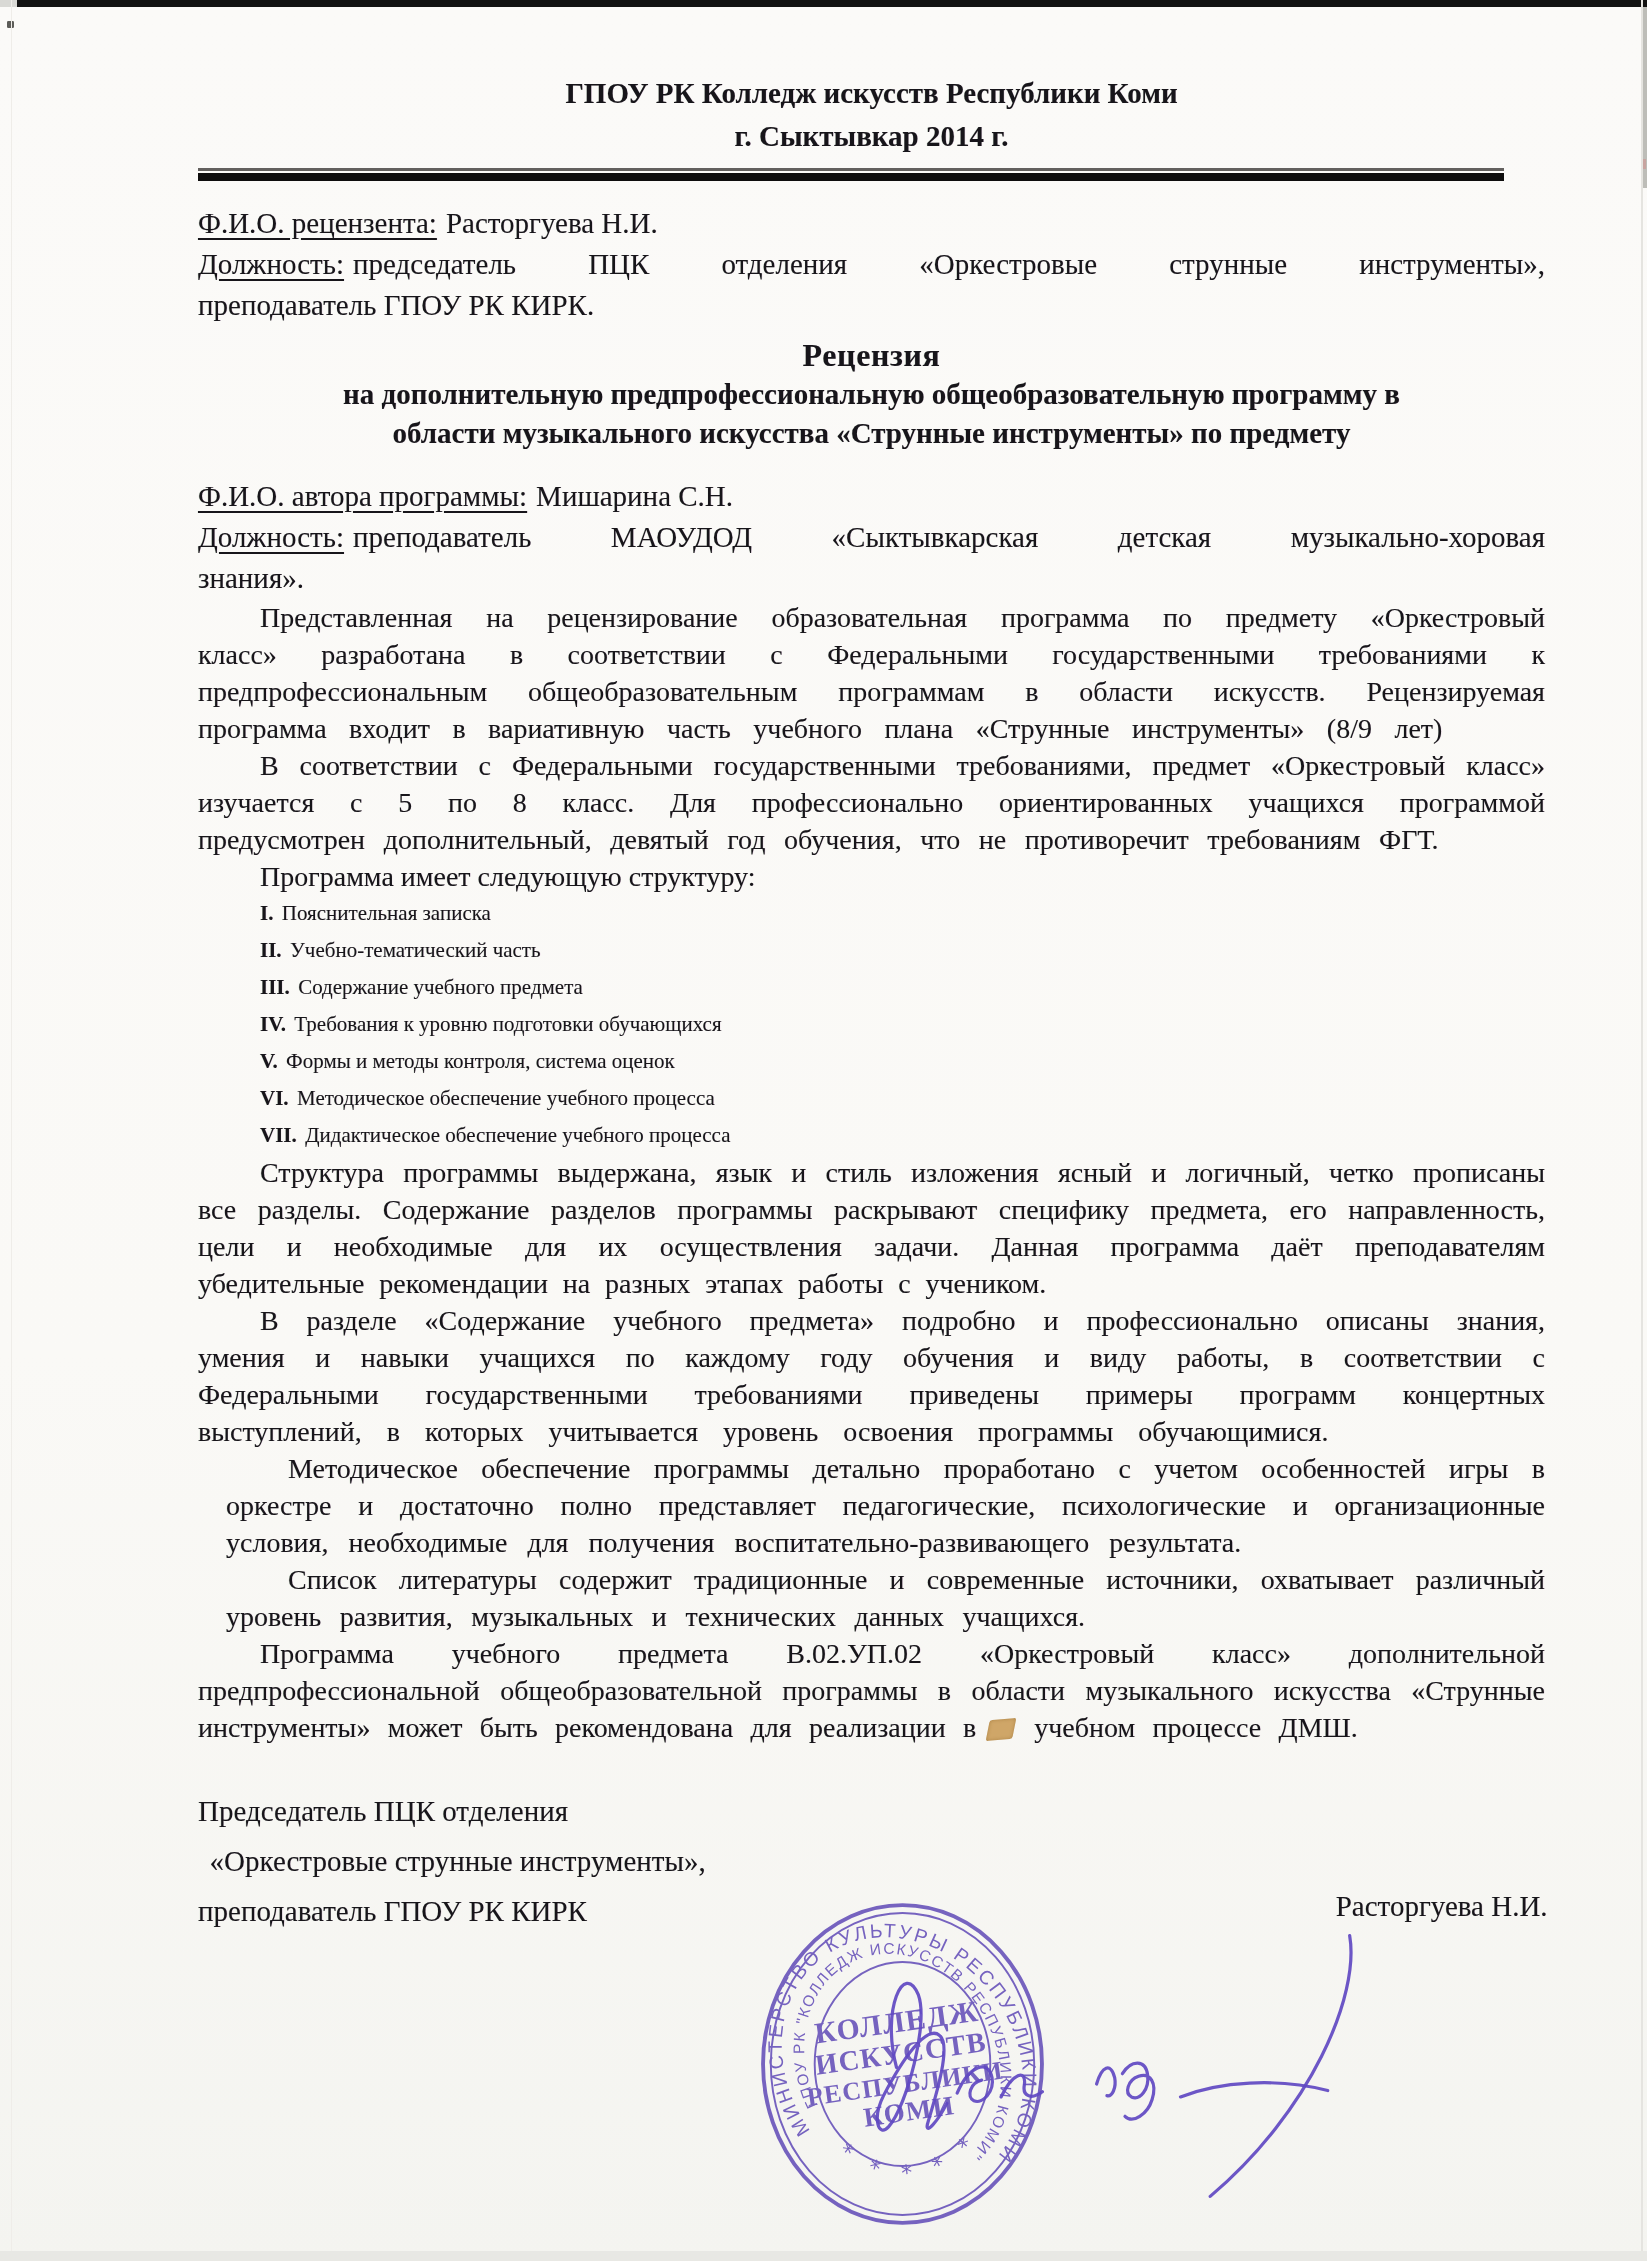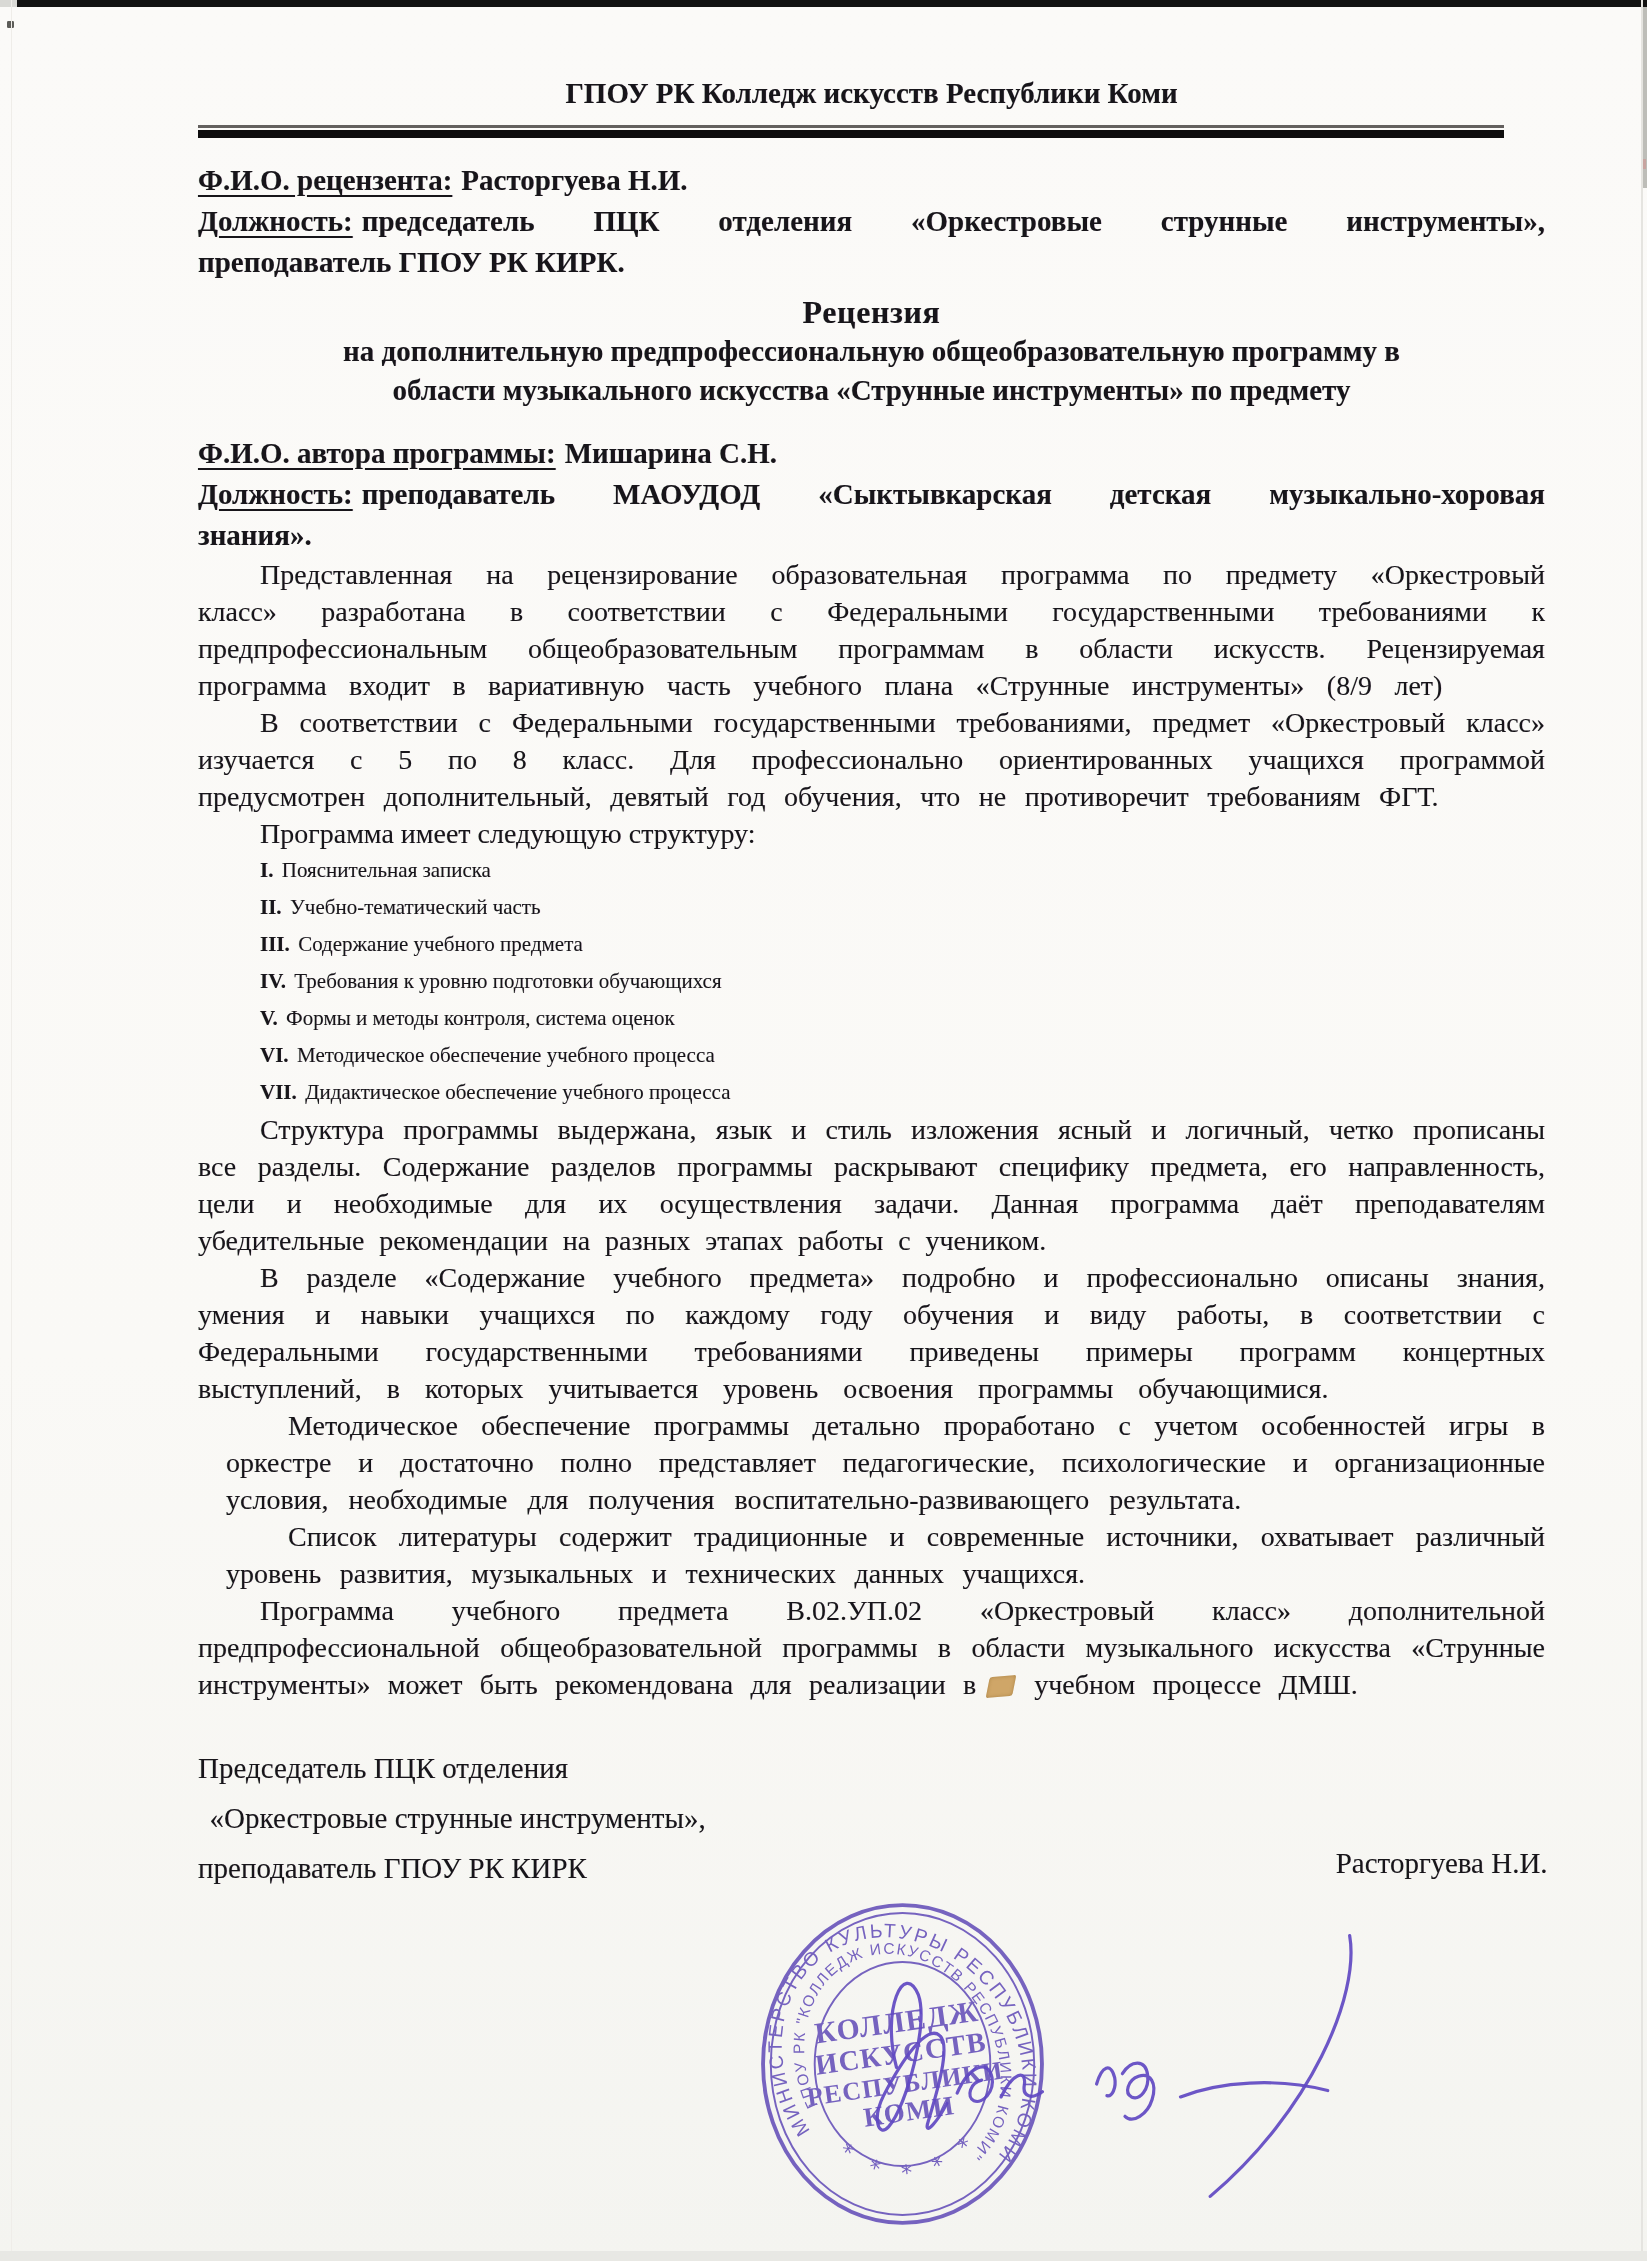--- a/index.html
+++ b/index.html
@@ -25,21 +25,21 @@
   
   .content { position:absolute; left:198px; top:0; width:1347px;
              text-shadow: 0.4px 0 0 rgba(140,40,140,.18), -0.4px 0 0 rgba(30,110,30,.18); }
 
   .doc-header { margin-top:72px; text-align:center; font-weight:bold; font-size:29px; line-height:43px; }
 
   .rule { margin-top:10.3px; width:1306px; }
   .rule-thin  { height:2.6px; background:#63605e; }
   .rule-thick { margin-top:1.9px; height:8.4px; background:#0e0d0d; }
 
-  .field { margin:0; font-size:29px; line-height:41px;font-weight:bold; }
+  .field { margin:0; font-size:29px; line-height:41px; }
   .f-first { margin-top:22px; }
   .label { text-decoration:underline; text-decoration-thickness:1.9px; text-underline-offset:4.5px; margin-right:9px; }
   .jline { display:block; text-align:justify; text-align-last:justify; }
   .nline { display:block; }
 
   .doc-title { margin:9px 0 0 0; text-align:center; font-size:32px; line-height:40px; font-weight:bold; letter-spacing:0.6px;font-family:Liberation Serif, serif; }
   .subtitle  { text-align:center; font-weight:bold; font-size:29px; line-height:39px; }
 
   .author-block { margin-top:23px; }
 
@@ -83,20 +83,21 @@
   <div class="art right-strip"></div>
   <div class="art right-speck"></div>
   <div class="art right-line"></div>
   <div class="art left-line"></div>
   <div class="art bottom-band"></div>
 
   <div class="content">
 
     <div class="doc-header">
       <div>ГПОУ РК Колледж искусств Республики Коми</div>
+      <div>г. Сыктывкар 2014 г.</div>
     </div>
 
     <div class="rule">
       <div class="rule-thin"></div>
       <div class="rule-thick"></div>
     </div>
 
     <p class="field f-first">
       <span class="label">Ф.И.О. рецензента:</span><span>Расторгуева Н.И.</span>
     </p>

